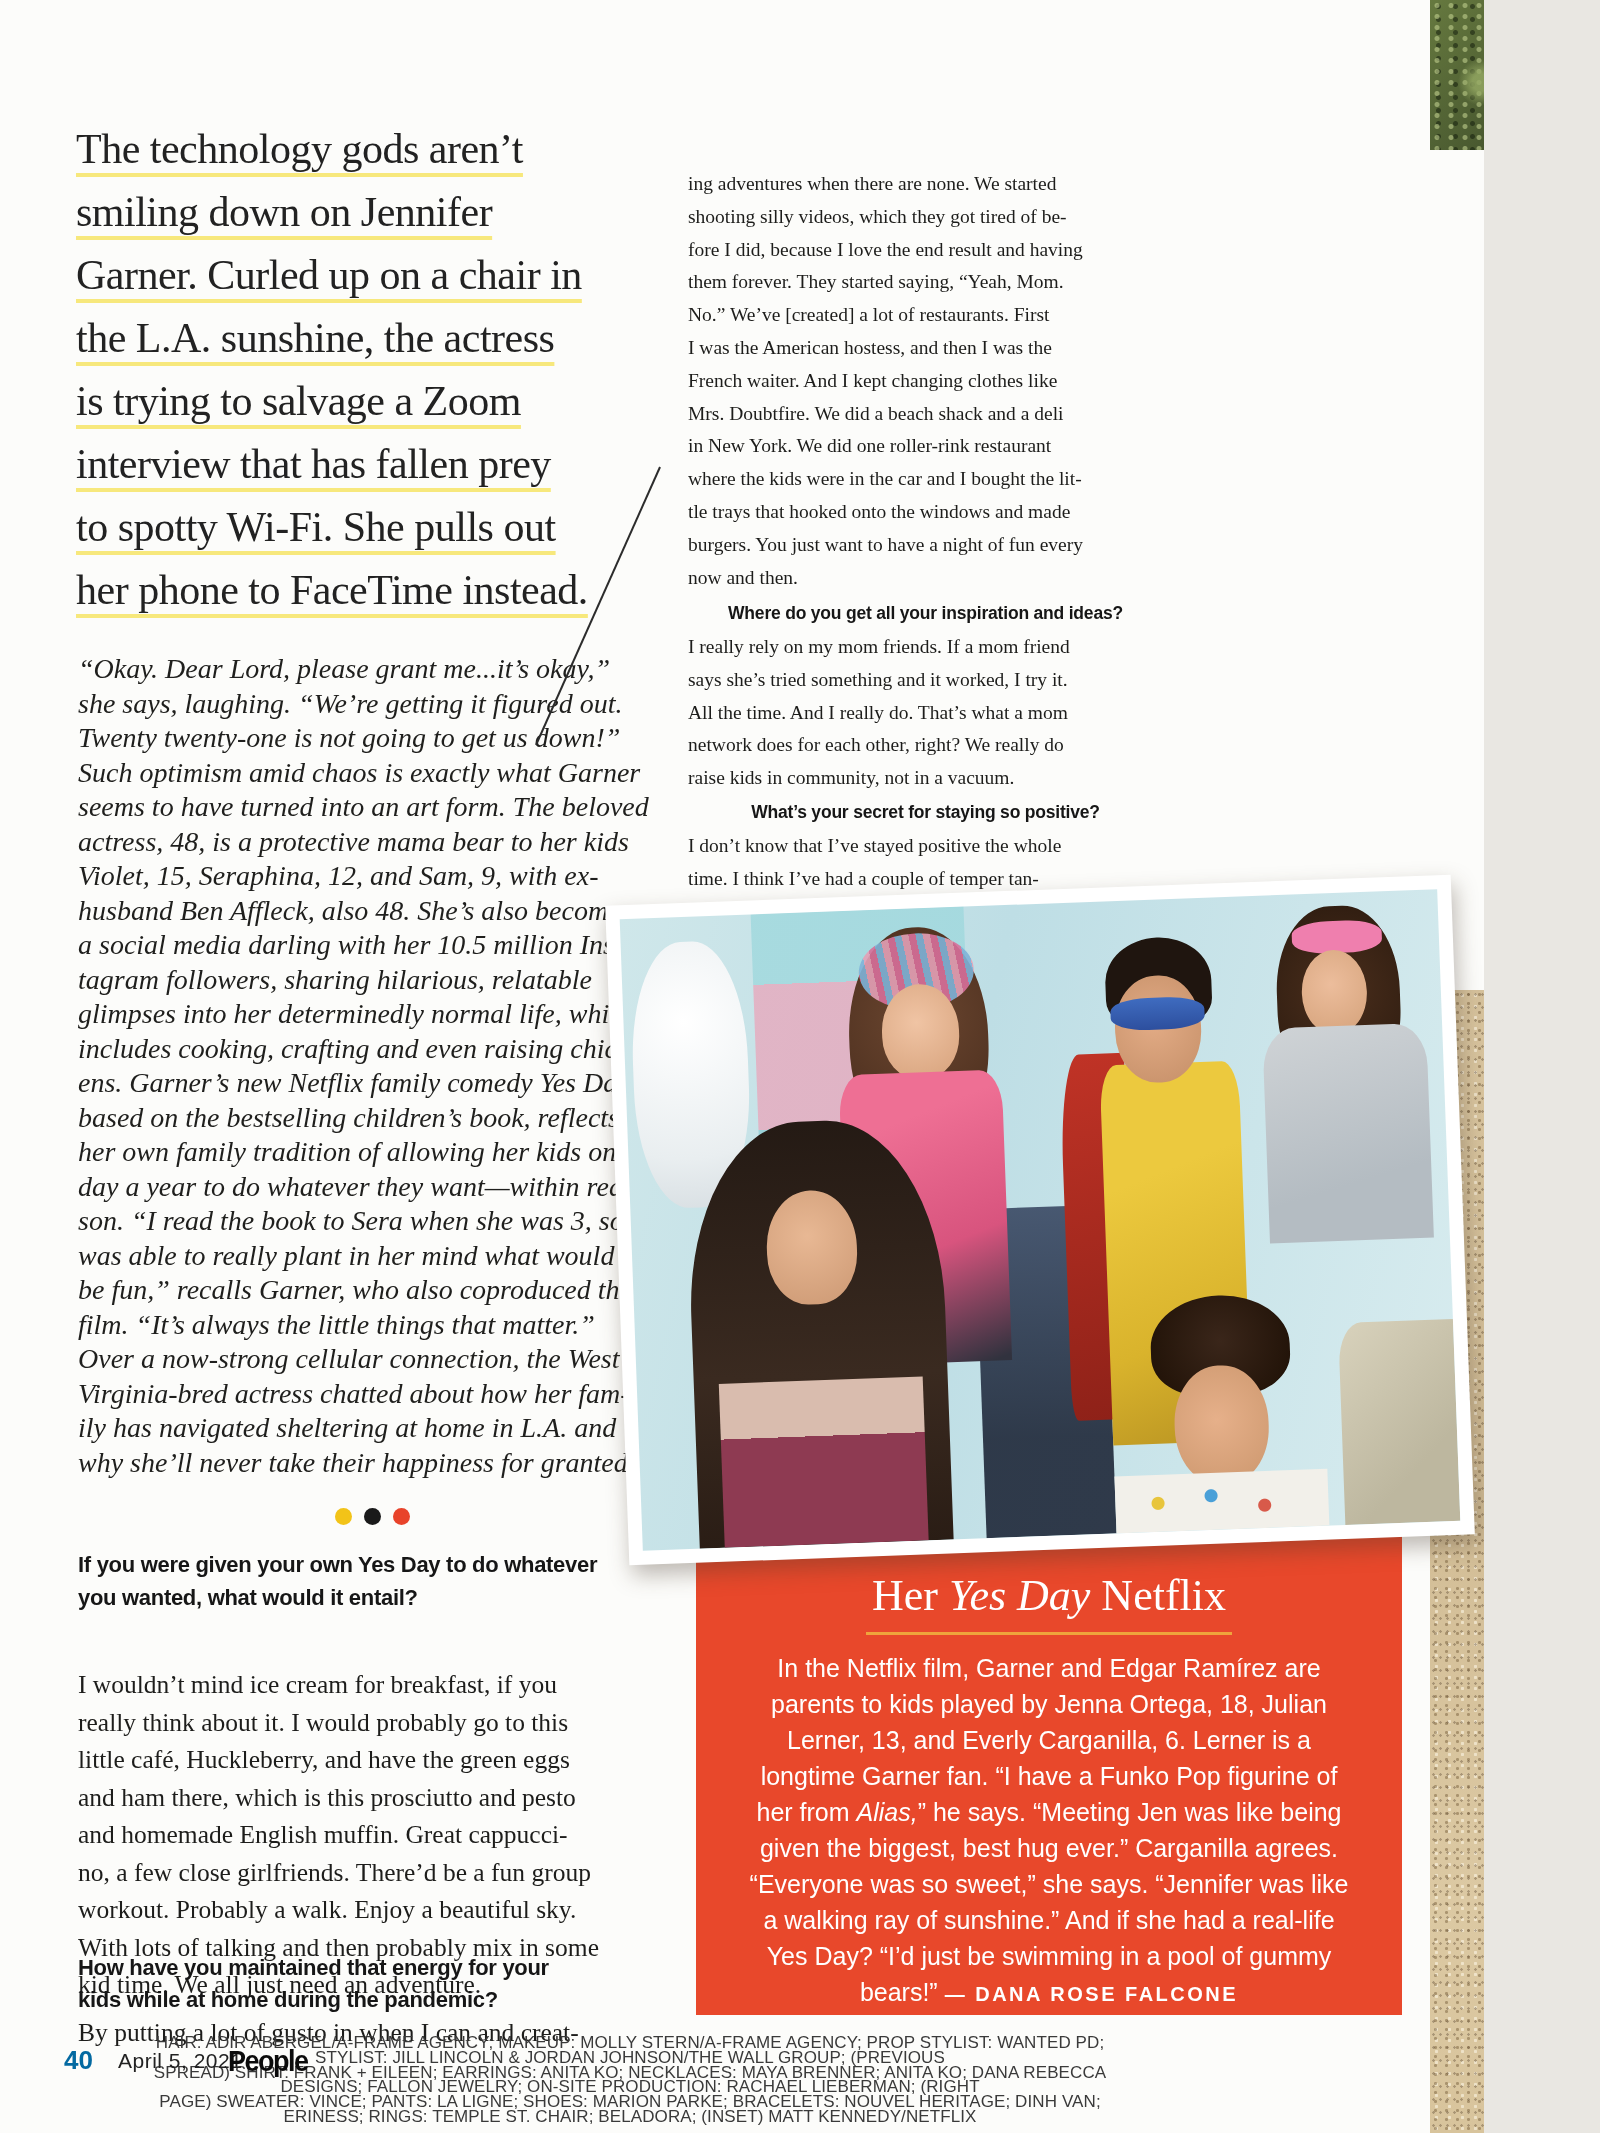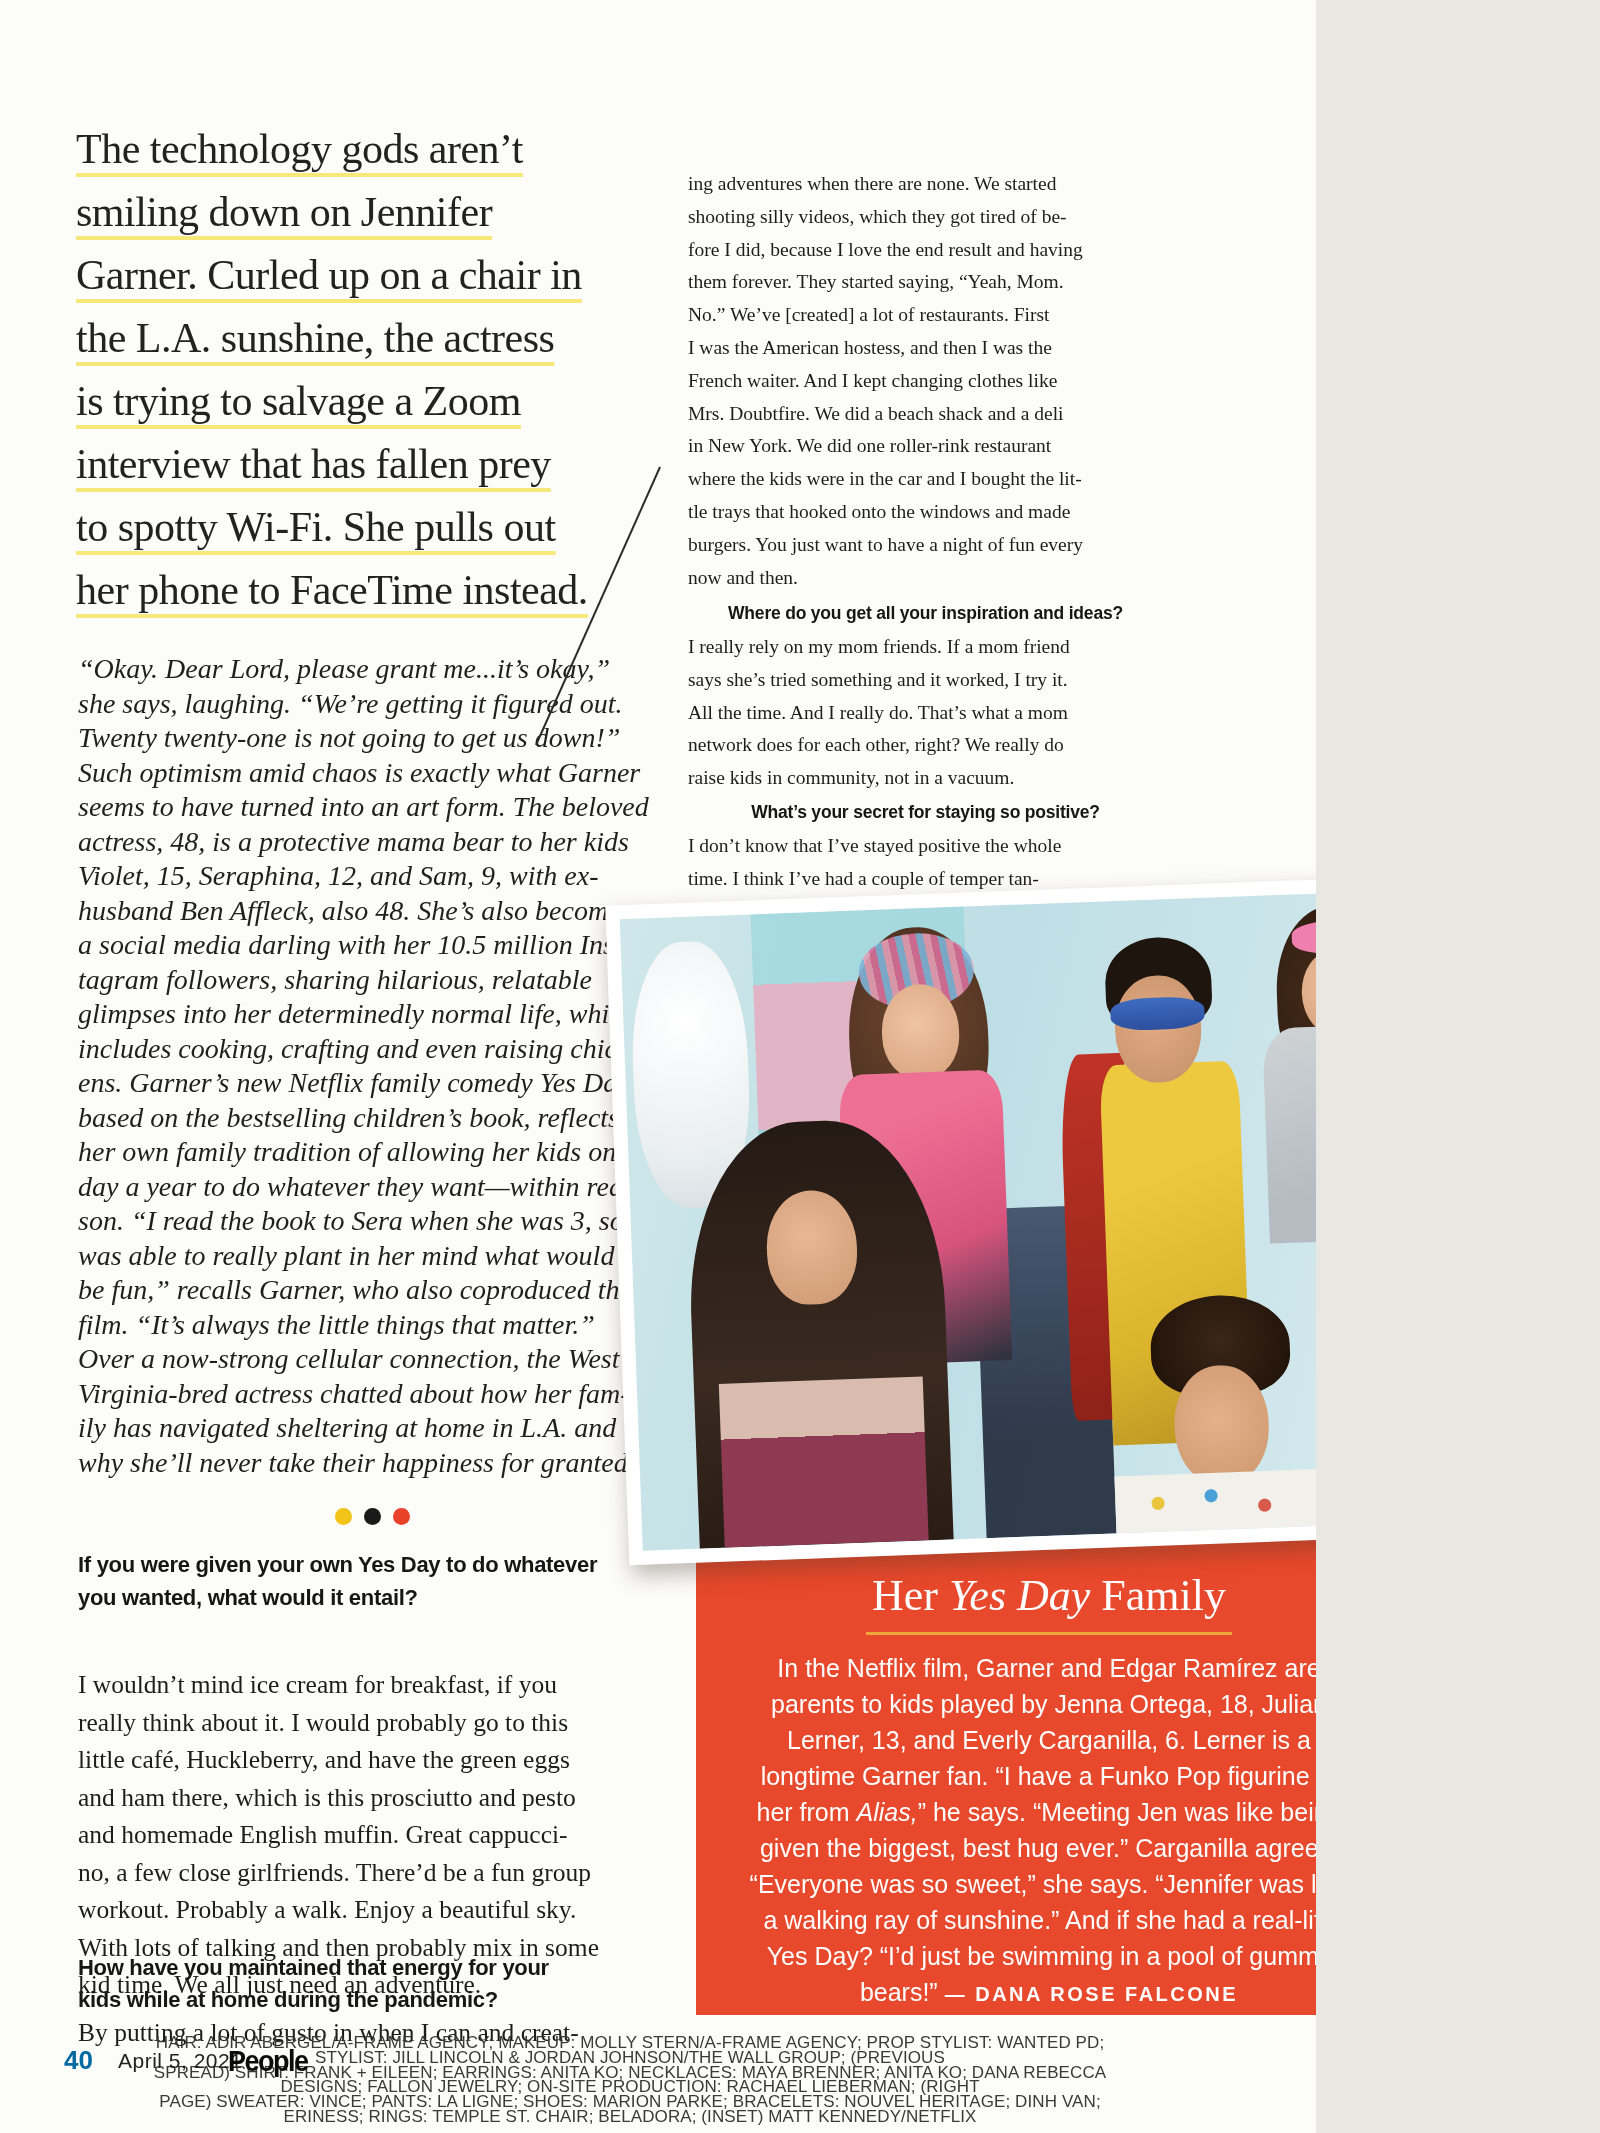--- a/index.html
+++ b/index.html
@@ -1,16 +1,16 @@
 <!DOCTYPE html>
 <html><head>
 <meta charset="utf-8">
 <style>
   html,body{margin:0;padding:0;background:#e9e7e2;}
-  .page{position:relative;width:1316px;height:2133px;background:#fcfcfa;overflow:hidden;
+  .page{position:relative;width:1484px;height:2133px;background:#fcfcfa;overflow:hidden;
         font-family:"Liberation Serif",serif;color:#1d1d1b;}
   .abs{position:absolute;}
 
   
   .intro{left:76px;top:118px;width:600px;font-family:"Liberation Serif",serif;
          font-size:42px;line-height:63px;letter-spacing:-0.5px;white-space:pre-line;
          color:#222;text-decoration:underline;text-decoration-color:#f7e87c;
          text-decoration-thickness:4px;text-underline-offset:10px;}
   .lede{left:78px;top:652px;width:588px;font-style:italic;font-size:28px;line-height:34.5px;
         white-space:pre-line;color:#1f1f1d;}
@@ -224,21 +224,21 @@
 raise kids in community, not in a vacuum.</div>
   <div class="abs q q-right rq2">What’s your secret for staying so positive?</div>
   <div class="abs a-right ra2">I don’t know that I’ve stayed positive the whole
 time. I think I’ve had a couple of temper tan-
 trums. And I hope [my kids] have too. I think you
 have to. It’s like, have your feelings. But there’s so</div>
 
   <div class="abs family-box">
     <div class="fb-title">
       <span class="fb-title-inner">
-        <span>Her </span><span class="fb-film">Yes Day</span><span> Family</span>
+        <span>Her </span><span class="fb-film">Yes Day</span><span> Netflix</span>
       </span>
     </div>
     <div class="fb-body">
       <span class="fb-text">In the Netflix film, Garner and Edgar Ramírez are
 parents to kids played by Jenna Ortega, 18, Julian
 Lerner, 13, and Everly Carganilla, 6. Lerner is a
 longtime Garner fan. “I have a Funko Pop figurine of
 her from </span><span class="fb-alias">Alias,</span><span class="fb-text">” he says. “Meeting Jen was like being
 given the biggest, best hug ever.” Carganilla agrees.
 “Everyone was so sweet,” she says. “Jennifer was like

